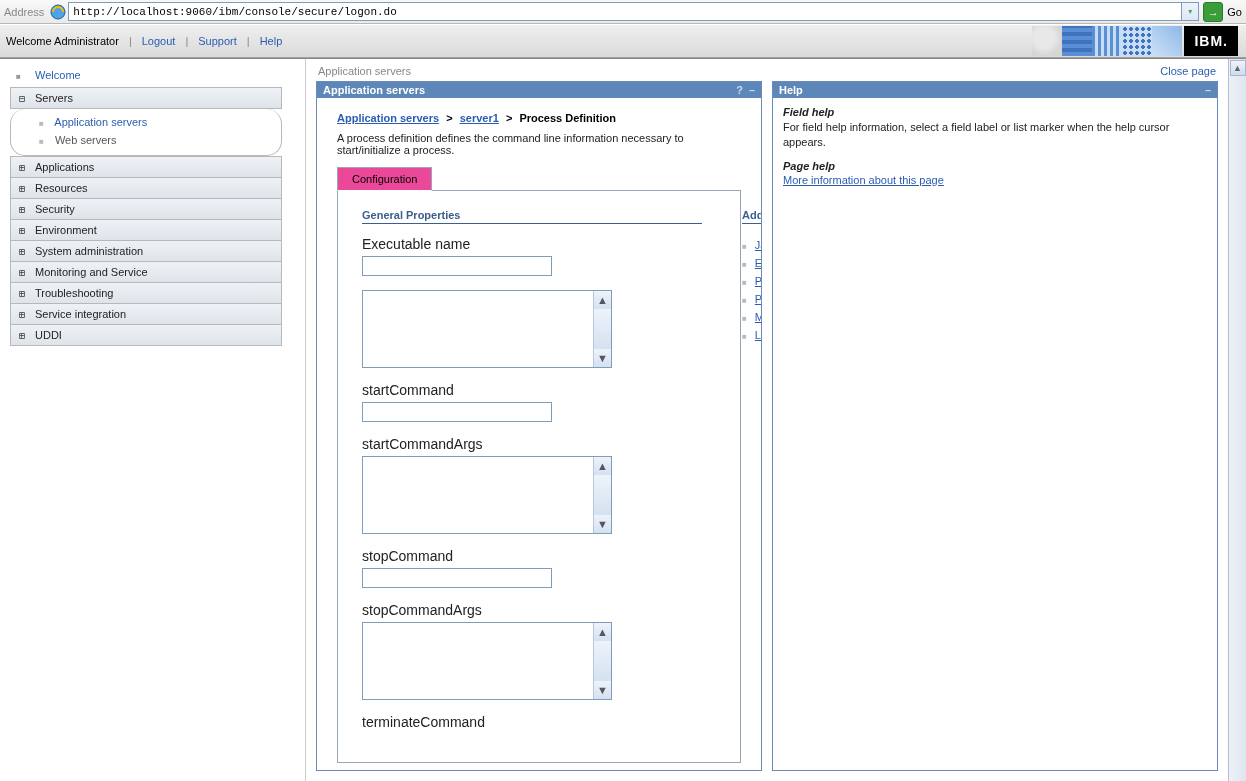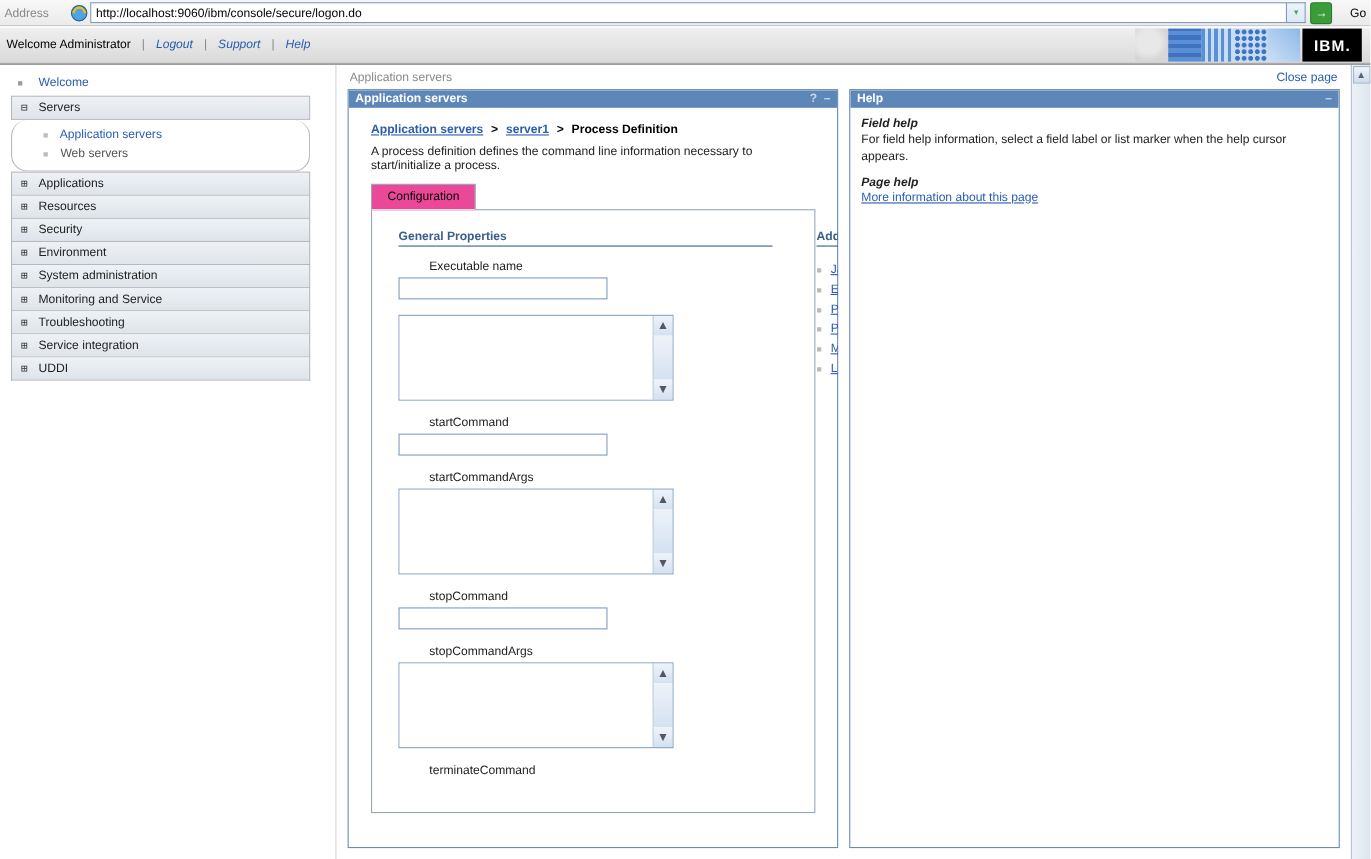--- a/index.html
+++ b/index.html
@@ -1,28 +1,28 @@
 <!DOCTYPE html>
 <html><head>
 <meta charset="utf-8">
 <style>
 * { box-sizing: border-box; margin: 0; padding: 0; }
 body { font-family: Verdana, Arial, sans-serif; font-size: 11px; color: #000; background: #fff; overflow: hidden; }
 .browser-chrome { display: flex; align-items: center; height: 24px; background: linear-gradient(#f8f8f8, #eaeaea); border-bottom: 1px solid #b8b8b8; padding: 0 4px; }
-.addr-label { color: #888; margin-right: 20px; font-size: 11px; }
+.addr-label { color: #888; margin-right: 6px; font-size: 11px; }
 .ie-icon { width: 16px; height: 16px; margin-right: 2px; }
-.addr-input { flex: 1; height: 19px; border: 1px solid #7f9db9; background: #fff; font-size: 11px; padding: 0 4px; font-family: Liberation Sans, sans-serif; }
+.addr-input { flex: 1; height: 19px; border: 1px solid #7f9db9; background: #fff; font-size: 11px; padding: 0 4px; font-family: Liberation Mono, monospace; }
 .addr-drop { width: 17px; height: 19px; border: 1px solid #7f9db9; border-left: none; background: linear-gradient(#ecf3fb,#dde8f5); display:flex; align-items:center; justify-content:center; font-size:8px; color:#4a6; cursor:pointer;}
 .go-btn { width: 20px; height: 20px; margin-left: 4px; background: #3a9d3a; border:1px solid #2c7a2c; border-radius:3px; display:flex;align-items:center;justify-content:center;color:#fff;font-weight:bold; cursor:pointer;}
-.go-text { margin-left:16px; font-size:11px; }
+.go-text { margin-left:4px; font-size:11px; }
 .header-bar { display: flex; align-items: center; justify-content: space-between; height: 34px; background: linear-gradient(#efefef,#dadada); border-top:1px solid #fff; border-bottom: 1px solid #a0a0a0; padding: 0 8px 0 6px; }
 .header-left { display:flex; align-items:center; gap:0; }
 .welcome { color:#000; }
 .sep { color:#888; margin: 0 10px; }
-.toplink { color:#2a5db0; text-decoration:none; cursor:pointer;font-style:italic;}
+.toplink { color:#2a5db0; text-decoration:none; cursor:pointer;}
 .header-right { display:flex; align-items:center; gap:2px; }
 .ibm-logo { background:#000; color:#fff; font-weight:bold; letter-spacing:1px; padding:6px 10px; font-size:14px; font-family: Arial, sans-serif; height:30px;display:flex;align-items:center;}
 .main-area { display:flex; height: calc(781px - 24px - 34px); border-top:1px solid #888; }
 .sidebar { width: 306px; background:#fff; border-right:1px solid #ccc; padding:4px 23px 4px 10px; }
 .nav-first { padding: 6px 6px; color:#2a5db0; cursor:pointer; }
 .nav-first .bullet{ color:#999; margin-right:8px; font-size:8px; display:inline-block; width:8px;}
 .nav-section { border:1px solid #b8b8b8; background: linear-gradient(#eef2f6,#dfe4ea); padding:4px 6px; display:flex; align-items:center; cursor:pointer; margin-bottom:0; }
 .nav-section + .nav-section { border-top:none; }
 .nav-icon { width:10px; display:inline-block; text-align:center; margin-right:8px; font-family:monospace; font-size:10px; color:#333;}
 .nav-label { color:#222; }
@@ -47,21 +47,21 @@
 .desc { margin-bottom:10px; font-size:11px; color:#222;}
 .tab-container { }
 .tab { display:inline-block; border:1px solid #98a7b8; border-bottom:1px solid #fff; background:#ec4899; padding:5px 14px; position:relative; top:1px; cursor:pointer;}
 .tab-content { border:1px solid #98a7b8; padding:18px 24px; }
 .two-col { display:flex; gap:40px; align-items:flex-start;}
 .col { flex:0 0 auto; }
 .col-left { width: 340px; }
 .col-right { width: 220px; }
 .section-header { color:#3b5e8c; font-weight:bold; border-bottom:1px solid #3b5e8c; padding-bottom:2px; margin-bottom:12px; font-size:11px;}
 .field { margin-bottom:14px; }
-.field-label { margin-bottom:4px; color:#222; font-size:11px;margin-left:28px;}
+.field-label { margin-bottom:4px; color:#222; font-size:14px;}
 .text-input { width: 190px; height:20px; border:1px solid #7f9db9; font-size:11px; padding:0 3px;}
 .textarea-wrap { display:flex; width:250px; height:78px; border:1px solid #7f9db9; }
 .textarea { flex:1; border:none; resize:none; font-size:11px; padding:2px; font-family:Verdana,Arial,sans-serif;}
 .spin-col { width:18px; display:flex; flex-direction:column; justify-content:space-between;}
 .spin-btn { height:18px; background:linear-gradient(#eef3fa,#d4e1f0); border-left:1px solid #b8c8dc; display:flex;align-items:center;justify-content:center; cursor:pointer; color:#556;}
 .spin-mid { flex:1; background:linear-gradient(#eef3fa,#d4e1f0); border-left:1px solid #b8c8dc;}
 .addl-list { list-style:none; }
 .addl-list li { padding:3px 0; }
 .addl-list .bullet { color:#bbb; margin-right:8px; font-size:8px;}
 .addl-link { color:#2a5db0; text-decoration:underline; cursor:pointer;}

